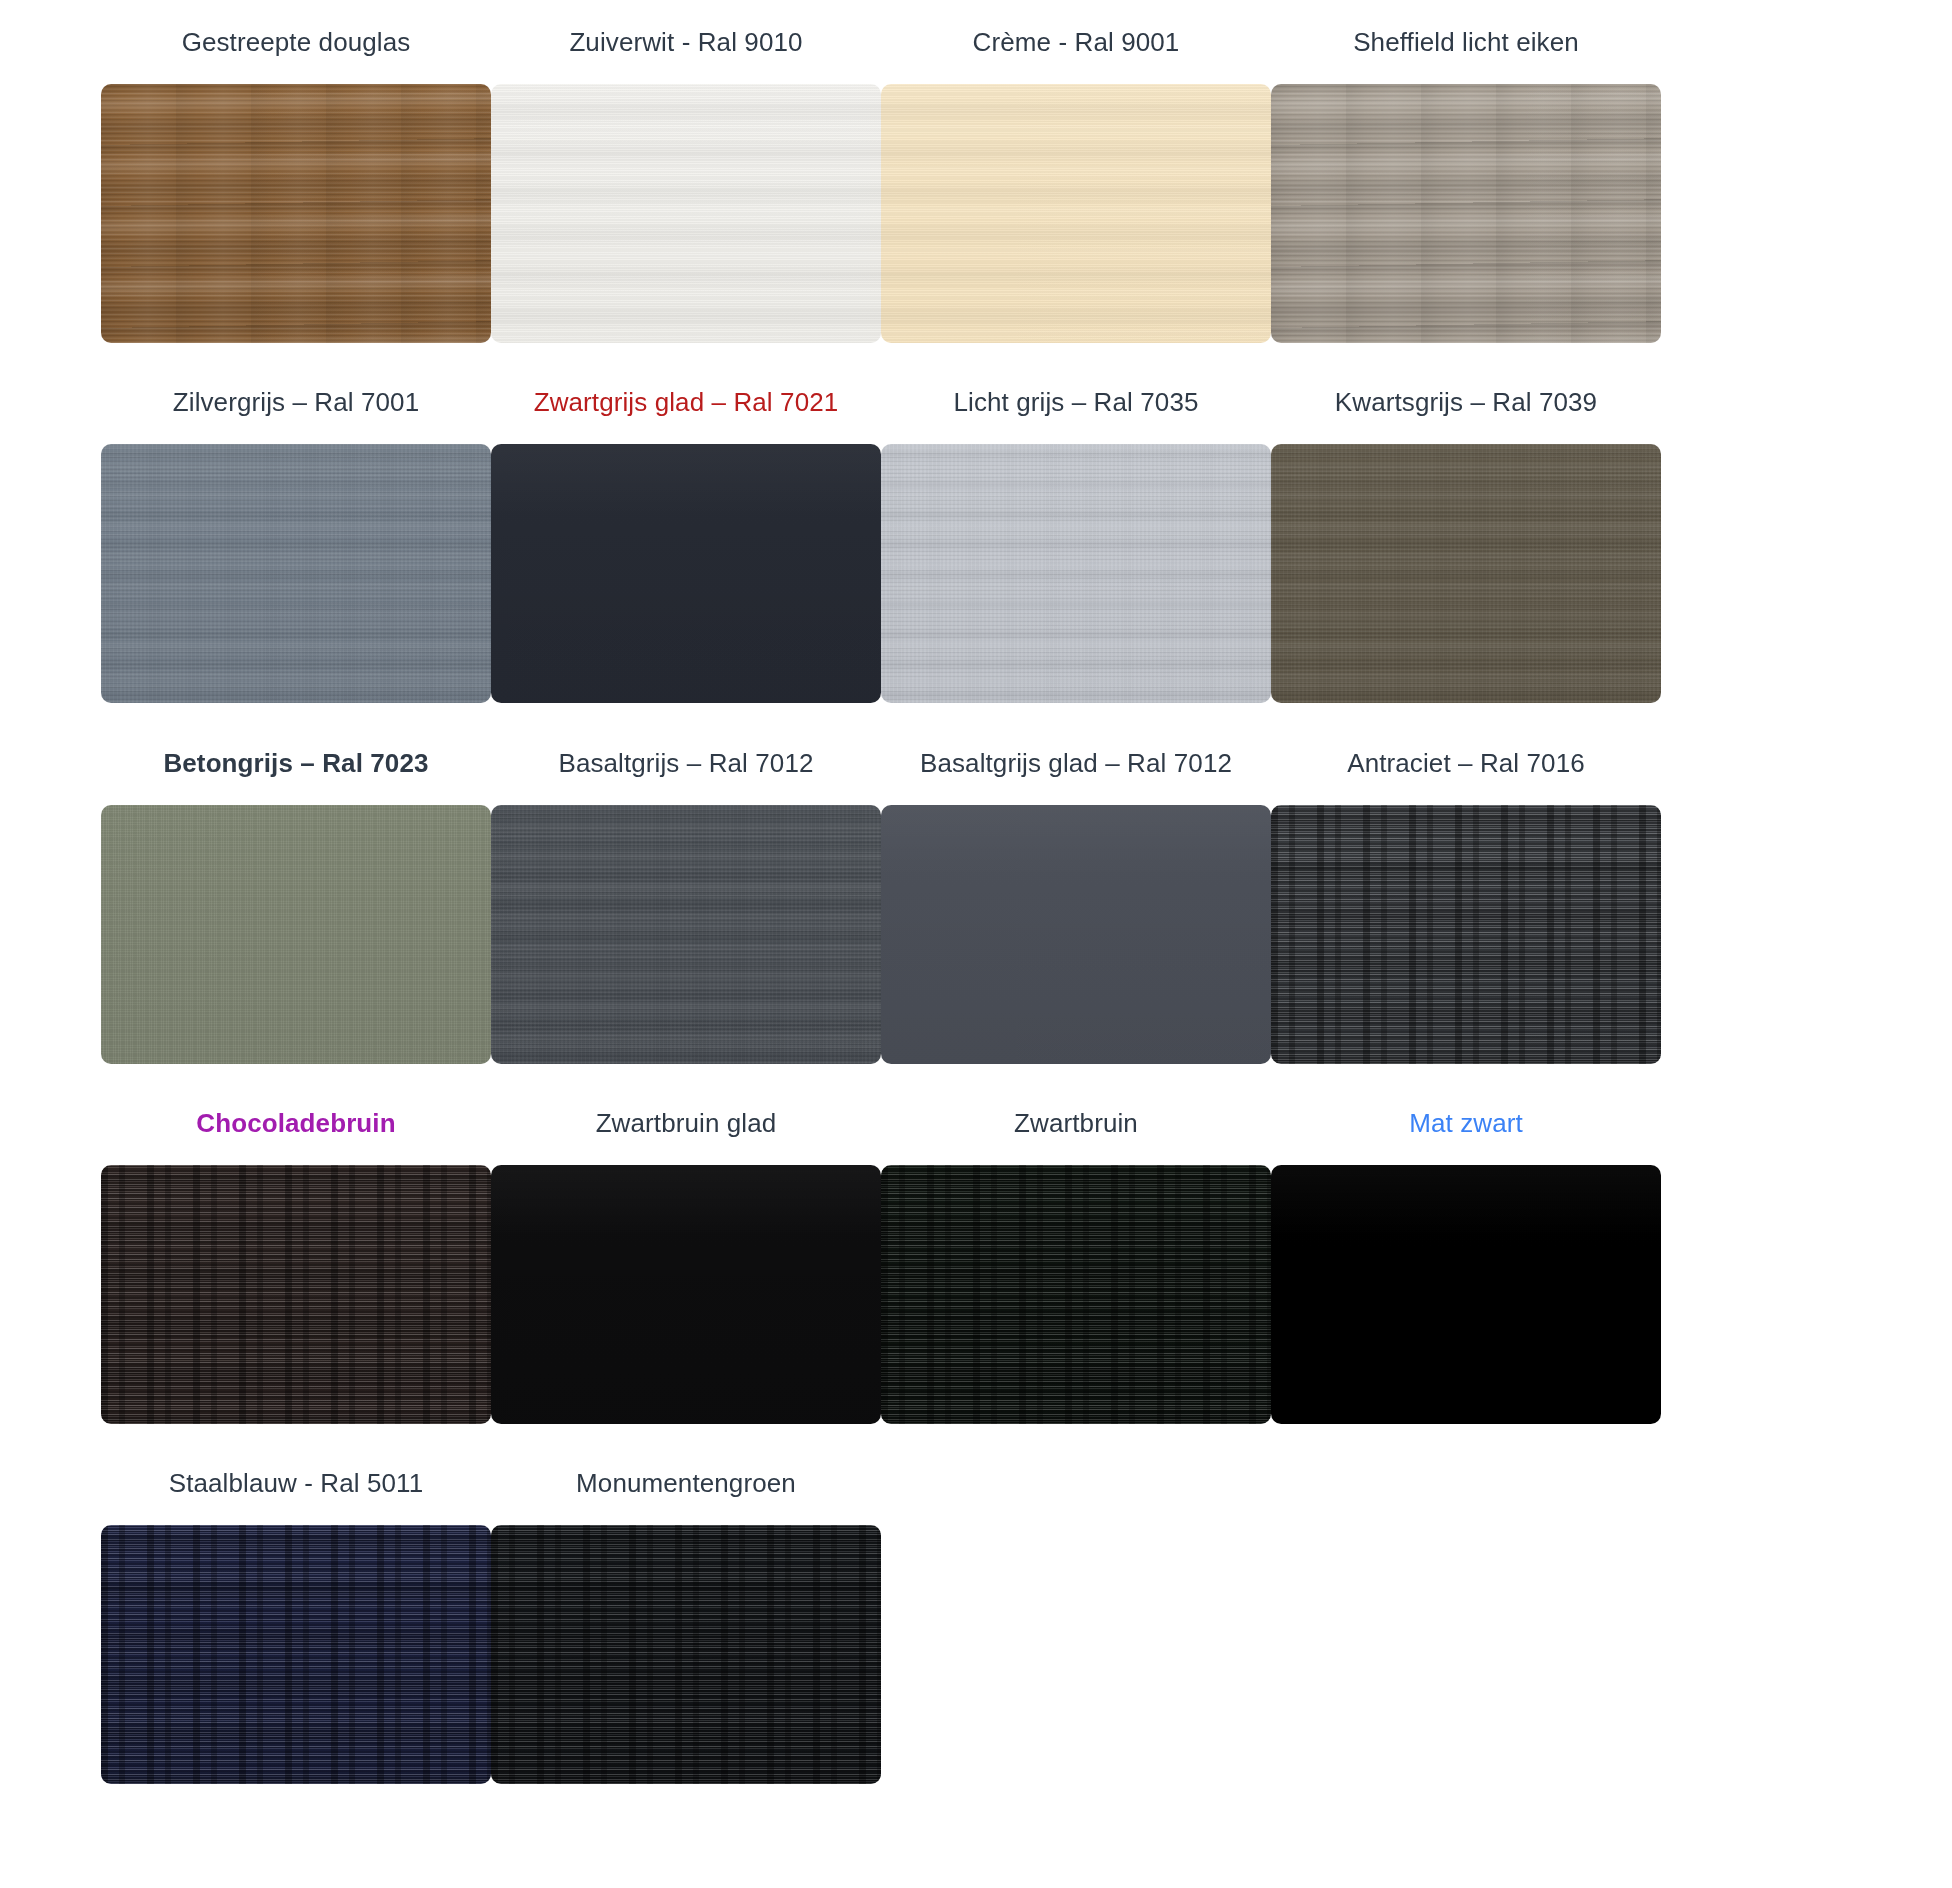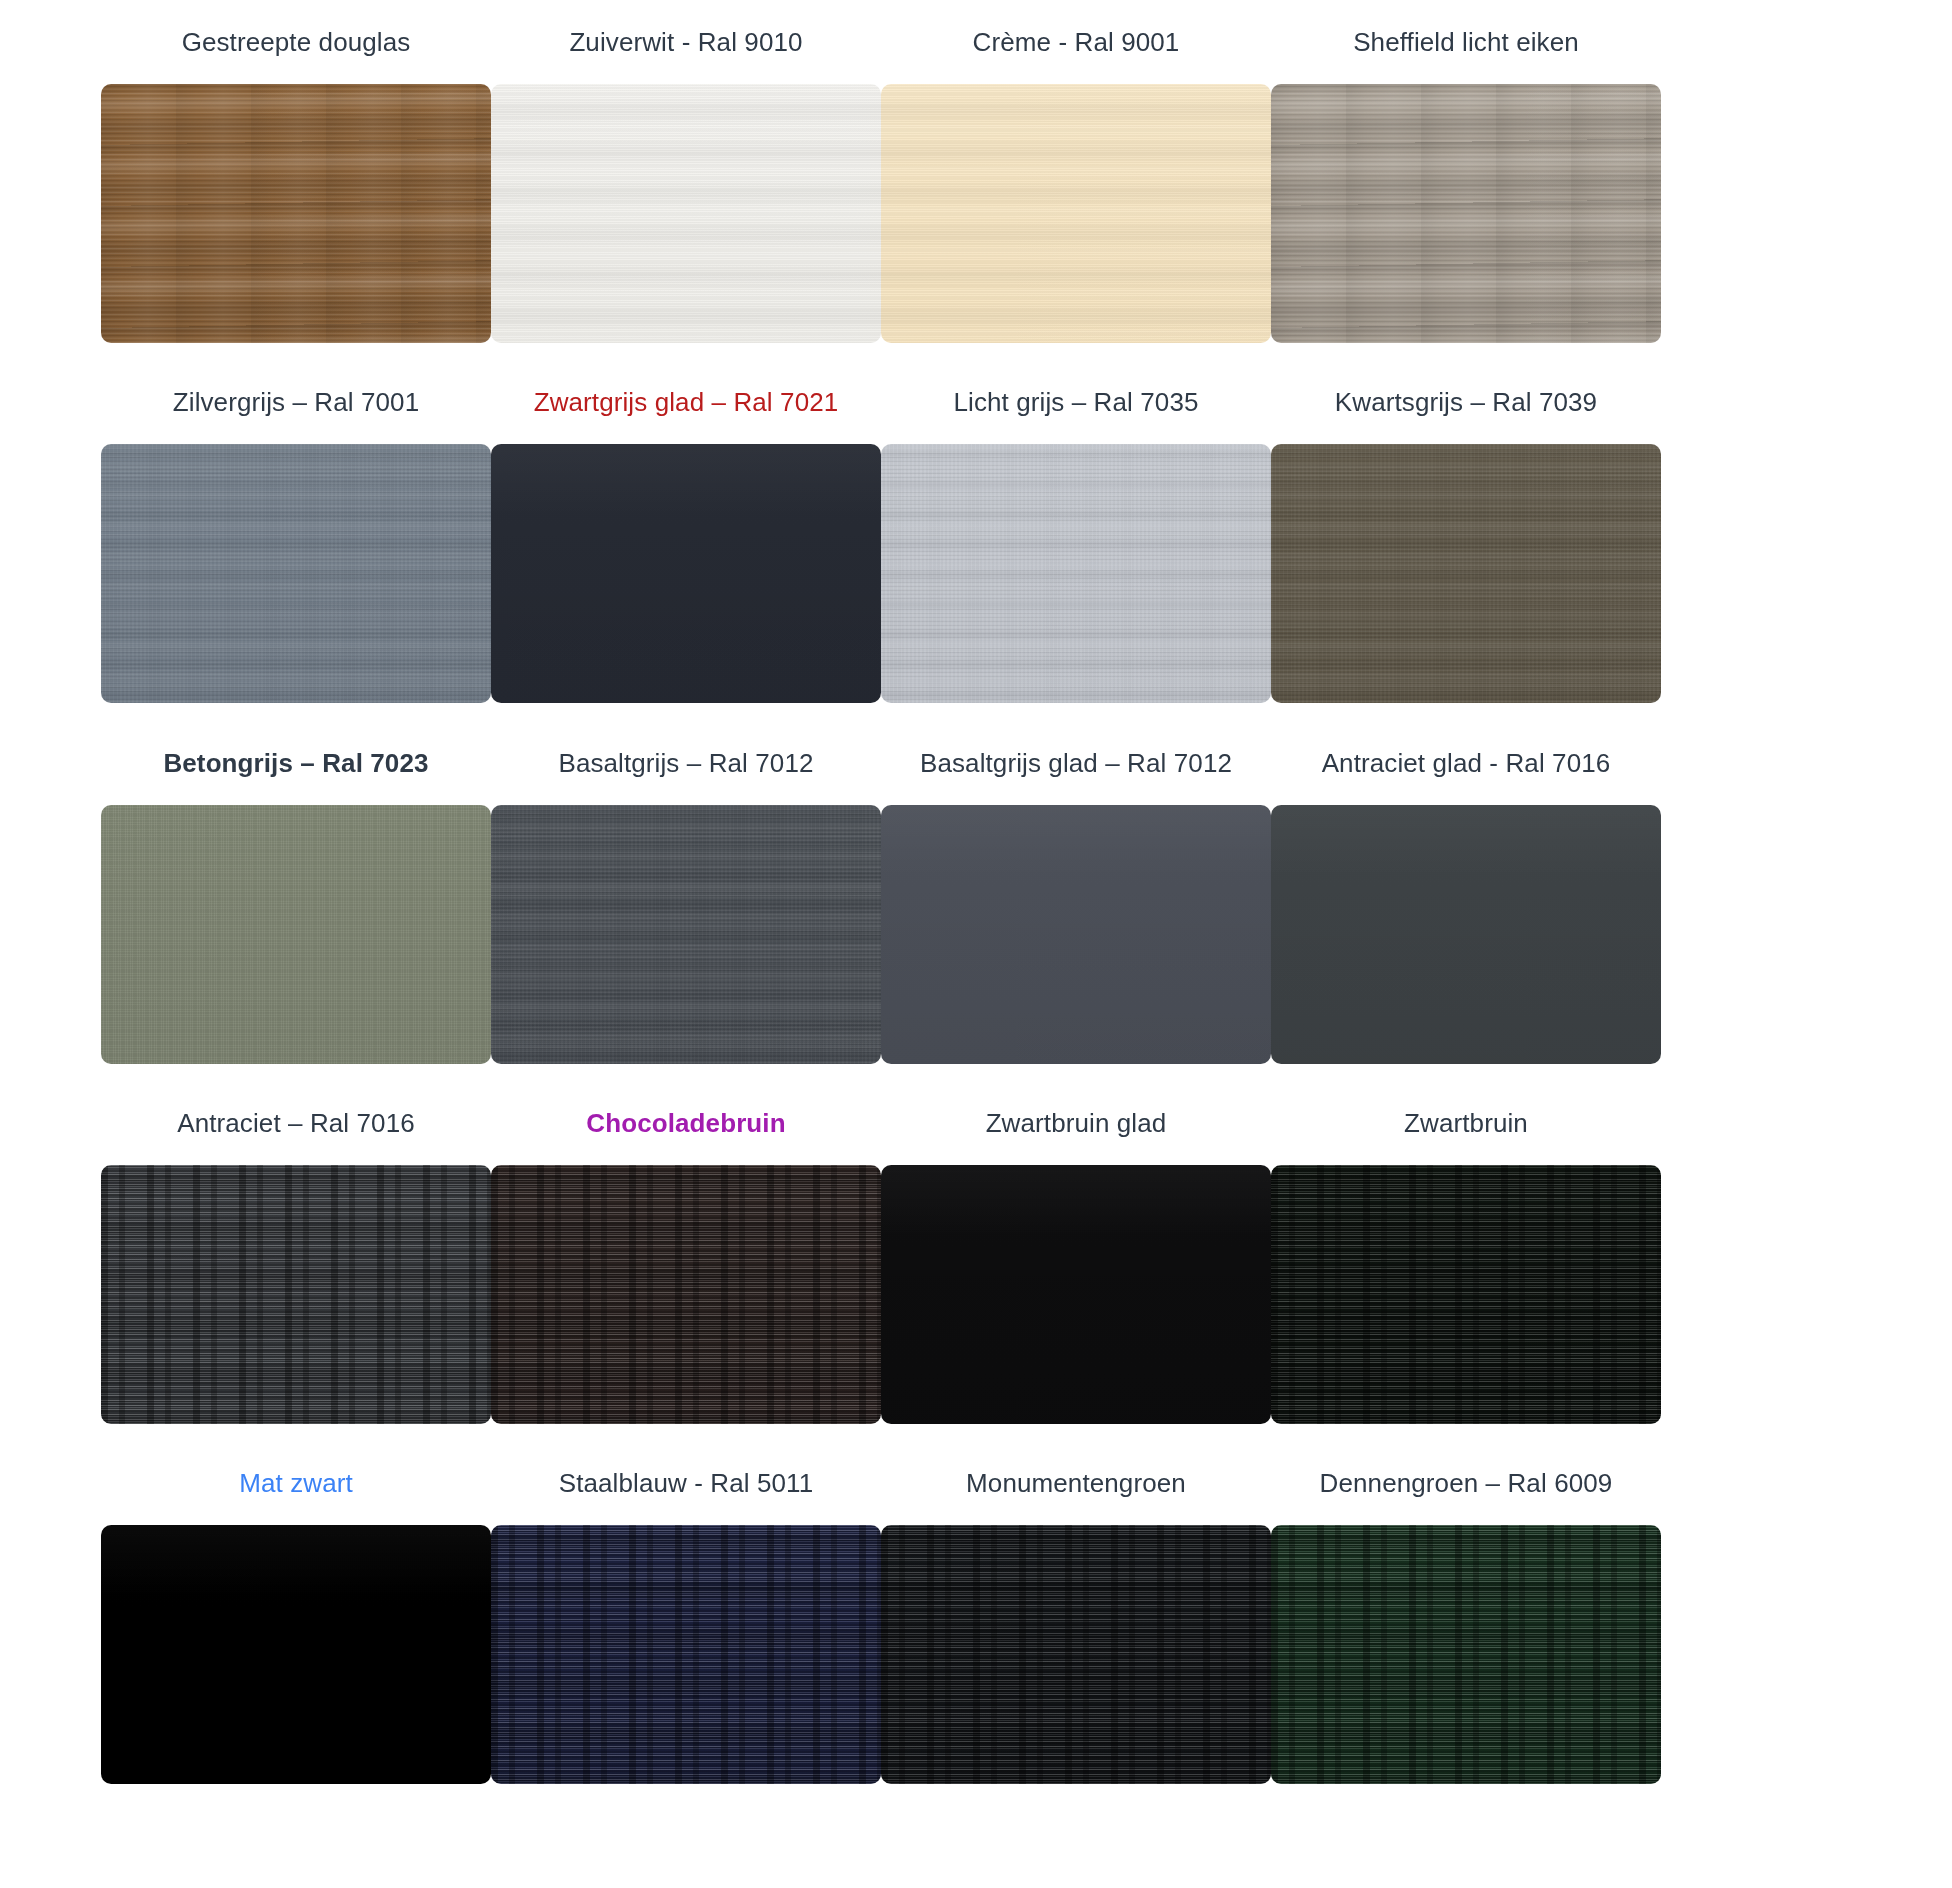--- a/index.html
+++ b/index.html
@@ -245,24 +245,20 @@
     </div>
     <div class="swatch-cell">
       <div class="swatch-label" style="color: rgb(47, 58, 71);">Basaltgrijs – Ral 7012</div>
       <div class="swatch-tile grain-fine" style="background-color: rgb(71, 76, 82); background-image: linear-gradient(rgba(86, 92, 99, 0.133) 0%, rgba(71, 76, 82, 0) 32%, rgba(58, 62, 68, 0.15) 72%, rgba(58, 62, 68, 0.227) 100%);"></div>
     </div>
     <div class="swatch-cell">
       <div class="swatch-label" style="color: rgb(47, 58, 71);">Basaltgrijs glad – Ral 7012</div>
       <div class="swatch-tile grain-flat" style="background-color: rgb(75, 79, 88); background-image: linear-gradient(rgba(88, 93, 102, 0.133) 0%, rgba(75, 79, 88, 0) 32%, rgba(63, 67, 75, 0.15) 72%, rgba(63, 67, 75, 0.227) 100%);"></div>
     </div>
     <div class="swatch-cell">
-      <div class="swatch-label" style="color: rgb(47, 58, 71);">Antraciet glad - Ral 7016</div>
-      <div class="swatch-tile grain-flat" style="background-color: rgb(61, 66, 69); background-image: linear-gradient(rgba(72, 78, 81, 0.133) 0%, rgba(61, 66, 69, 0) 32%, rgba(51, 55, 58, 0.15) 72%, rgba(51, 55, 58, 0.227) 100%);"></div>
-    </div>
-    <div class="swatch-cell">
       <div class="swatch-label" style="color: rgb(47, 58, 71);">Antraciet – Ral 7016</div>
       <div class="swatch-tile grain-coarse" style="background-color: rgb(58, 61, 65); background-image: linear-gradient(rgba(92, 97, 101, 0.133) 0%, rgba(58, 61, 65, 0) 32%, rgba(31, 34, 37, 0.15) 72%, rgba(31, 34, 37, 0.227) 100%);"></div>
     </div>
     <div class="swatch-cell">
       <div class="swatch-label" style="color: #a21caf; font-weight: bold;">Chocoladebruin</div>
       <div class="swatch-tile grain-coarse" style="background-color: rgb(46, 37, 35); background-image: linear-gradient(rgba(74, 59, 55, 0.133) 0%, rgba(46, 37, 35, 0) 32%, rgba(23, 15, 14, 0.15) 72%, rgba(23, 15, 14, 0.227) 100%);"></div>
     </div>
     <div class="swatch-cell">
       <div class="swatch-label" style="color: rgb(47, 58, 71);">Zwartbruin glad</div>
       <div class="swatch-tile grain-flat" style="background-color: rgb(13, 13, 14); background-image: linear-gradient(rgba(23, 23, 26, 0.133) 0%, rgba(13, 13, 14, 0) 32%, rgba(7, 7, 8, 0.15) 72%, rgba(7, 7, 8, 0.227) 100%);"></div>
@@ -276,18 +272,14 @@
       <div class="swatch-tile grain-flat" style="background-color: rgb(0, 0, 0); background-image: linear-gradient(rgba(10, 10, 10, 0.133) 0%, rgba(0, 0, 0, 0) 32%, rgba(0, 0, 0, 0.15) 72%, rgba(0, 0, 0, 0.227) 100%);"></div>
     </div>
     <div class="swatch-cell">
       <div class="swatch-label" style="color: rgb(47, 58, 71);">Staalblauw - Ral 5011</div>
       <div class="swatch-tile grain-coarse" style="background-color: rgb(28, 33, 64); background-image: linear-gradient(rgba(54, 62, 102, 0.133) 0%, rgba(28, 33, 64, 0) 32%, rgba(15, 18, 40, 0.15) 72%, rgba(15, 18, 40, 0.227) 100%);"></div>
     </div>
     <div class="swatch-cell">
       <div class="swatch-label" style="color: rgb(47, 58, 71);">Monumentengroen</div>
       <div class="swatch-tile grain-coarse" style="background-color: rgb(20, 23, 26); background-image: linear-gradient(rgba(38, 44, 49, 0.133) 0%, rgba(20, 23, 26, 0) 32%, rgba(8, 9, 11, 0.15) 72%, rgba(8, 9, 11, 0.227) 100%);"></div>
     </div>
-    <div class="swatch-cell">
-      <div class="swatch-label" style="color: rgb(47, 58, 71);">Dennengroen – Ral 6009</div>
-      <div class="swatch-tile grain-coarse" style="background-color: rgb(22, 48, 31); background-image: linear-gradient(rgba(45, 82, 54, 0.133) 0%, rgba(22, 48, 31, 0) 32%, rgba(10, 28, 17, 0.15) 72%, rgba(10, 28, 17, 0.227) 100%);"></div>
-    </div>
   </div>
 
 
 </body></html>

